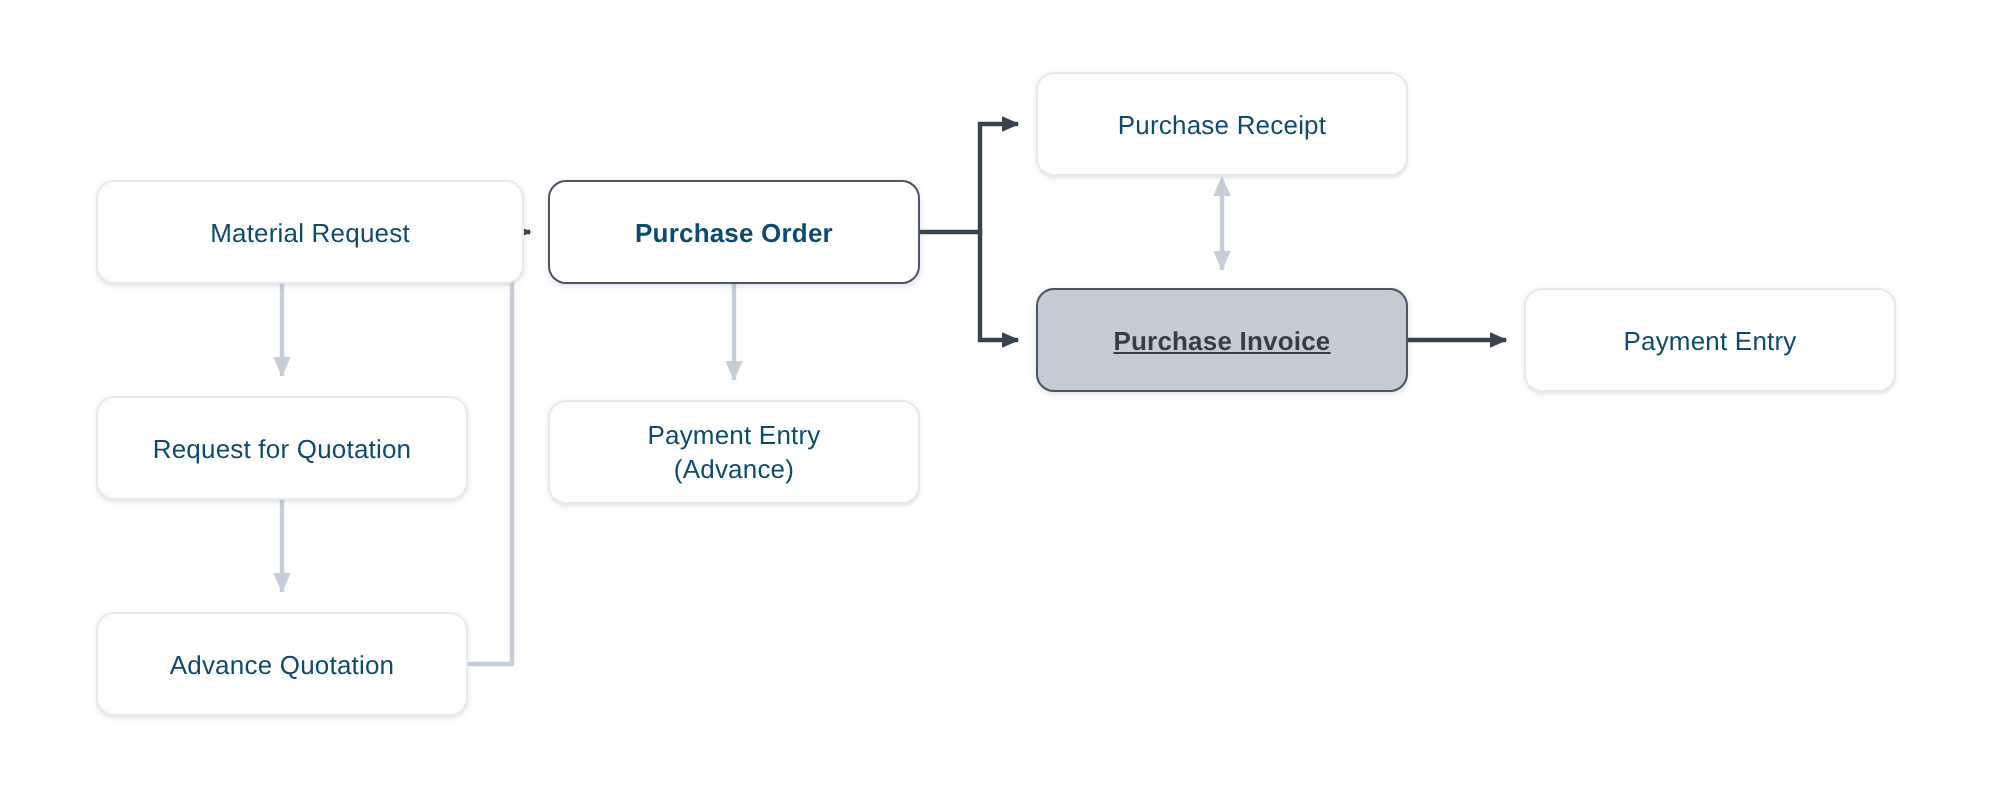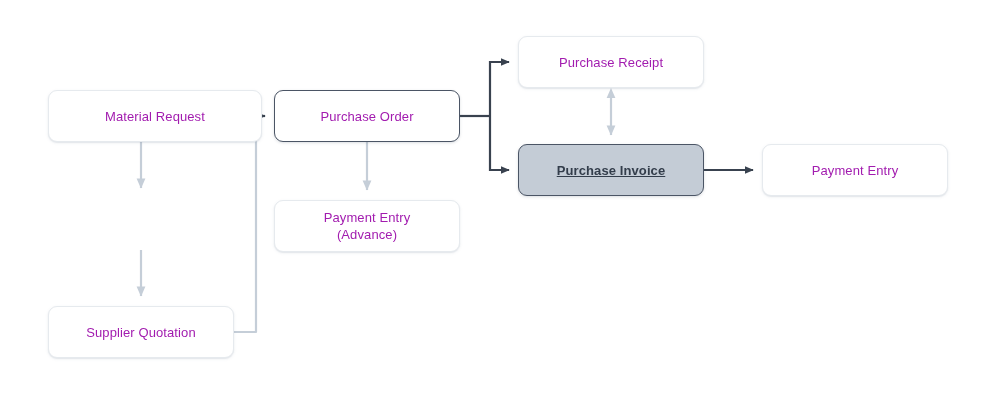--- a/index.html
+++ b/index.html
@@ -29,30 +29,30 @@
     position: absolute;
     box-sizing: border-box;
     display: flex;
     align-items: center;
     justify-content: center;
     text-align: center;
     border-radius: 9px;
     background: #ffffff;
     border: 1px solid #e6eaee;
     box-shadow: 0 1px 3px rgba(126,140,160,0.16), 0 1px 1px rgba(126,140,160,0.10);
-    color: #a21caf;
+    color: #0c4a6e;
     font-size: 13px;
     line-height: 17px;
     letter-spacing: 0.1px;
     font-weight: 400;
     white-space: pre-line;
   }
   .node.accent-border {
     border: 1.6px solid #4b5565;
-    font-weight: 400;
+    font-weight: 700;
     box-shadow: 0 1px 3px rgba(90,104,122,0.22);
   }
   .node.filled {
     background: #c4ccd6;
     border: 1.6px solid #4b5565;
     font-weight: 600;
     color: #333d4b;
     box-shadow: 0 1px 3px rgba(90,104,122,0.22);
   }
 </style>
@@ -90,22 +90,23 @@
 
     <path d="M490,116 L490,170 L509,170" fill="none" stroke="#39424f" stroke-width="2.2" stroke-linejoin="miter" marker-end="url(#arrow-strong)"></path>
 
     <path d="M611,97 L611,135" fill="none" stroke="#c5ced8" stroke-width="2.2" marker-end="url(#arrow-light)" marker-start="url(#arrow-light-start)"></path>
 
     <path d="M704,170 L753,170" fill="none" stroke="#39424f" stroke-width="2.2" marker-end="url(#arrow-strong)"></path>
   </svg>
 
   <div class="node" style="left:48px; top:90px; width:214px; height:52px;">Material Request</div>
 
+  <div class="node" style="left:48px; top:198px; width:186px; height:52px;">Request for Quotation</div>
 
-  <div class="node" style="left:48px; top:306px; width:186px; height:52px;">Supplier Quotation</div>
+  <div class="node" style="left:48px; top:306px; width:186px; height:52px;">Advance Quotation</div>
 
   <div class="node accent-border" style="left:274px; top:90px; width:186px; height:52px;">Purchase Order</div>
 
   <div class="node" style="left:274px; top:200px; width:186px; height:52px;">Payment Entry
 (Advance)</div>
 
   <div class="node" style="left:518px; top:36px; width:186px; height:52px;">Purchase Receipt</div>
 
   <div class="node filled" style="left:518px; top:144px; width:186px; height:52px;text-decoration:underline;">Purchase Invoice</div>
 

